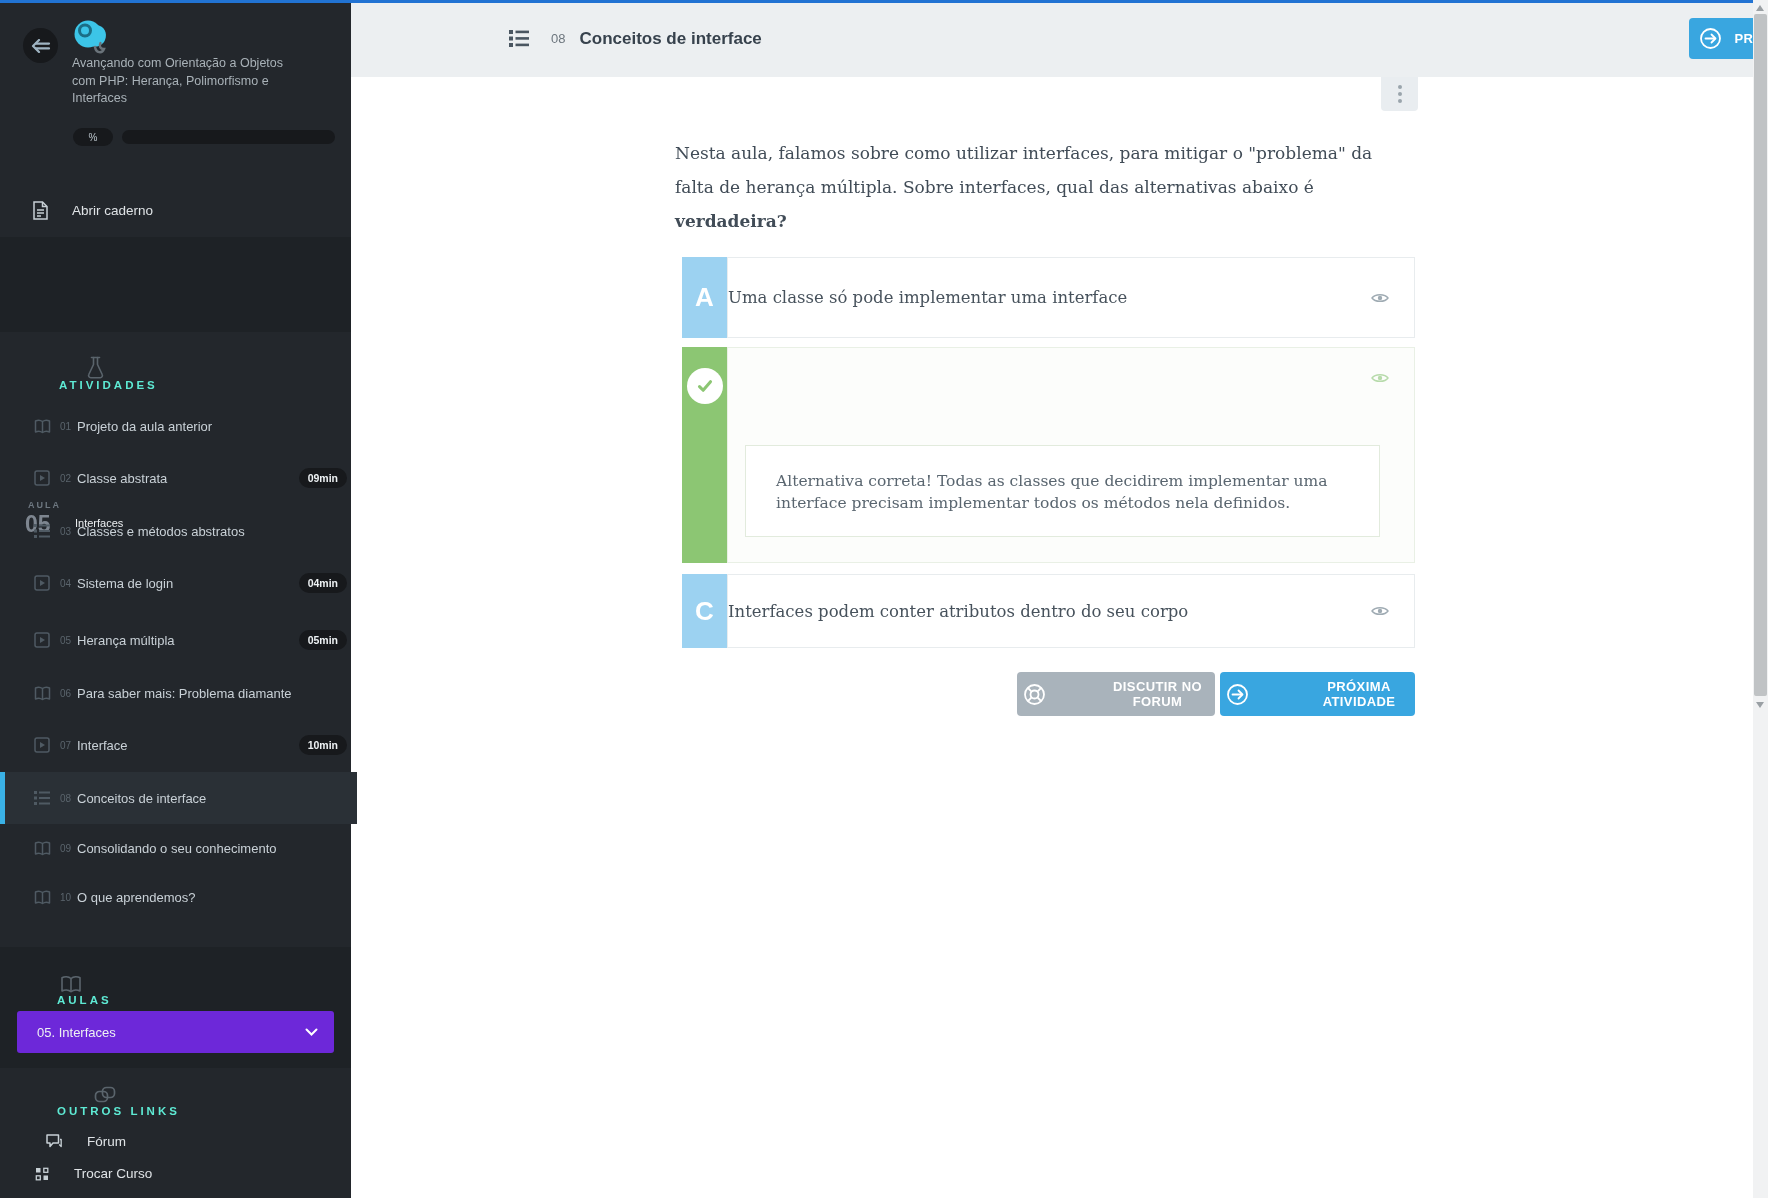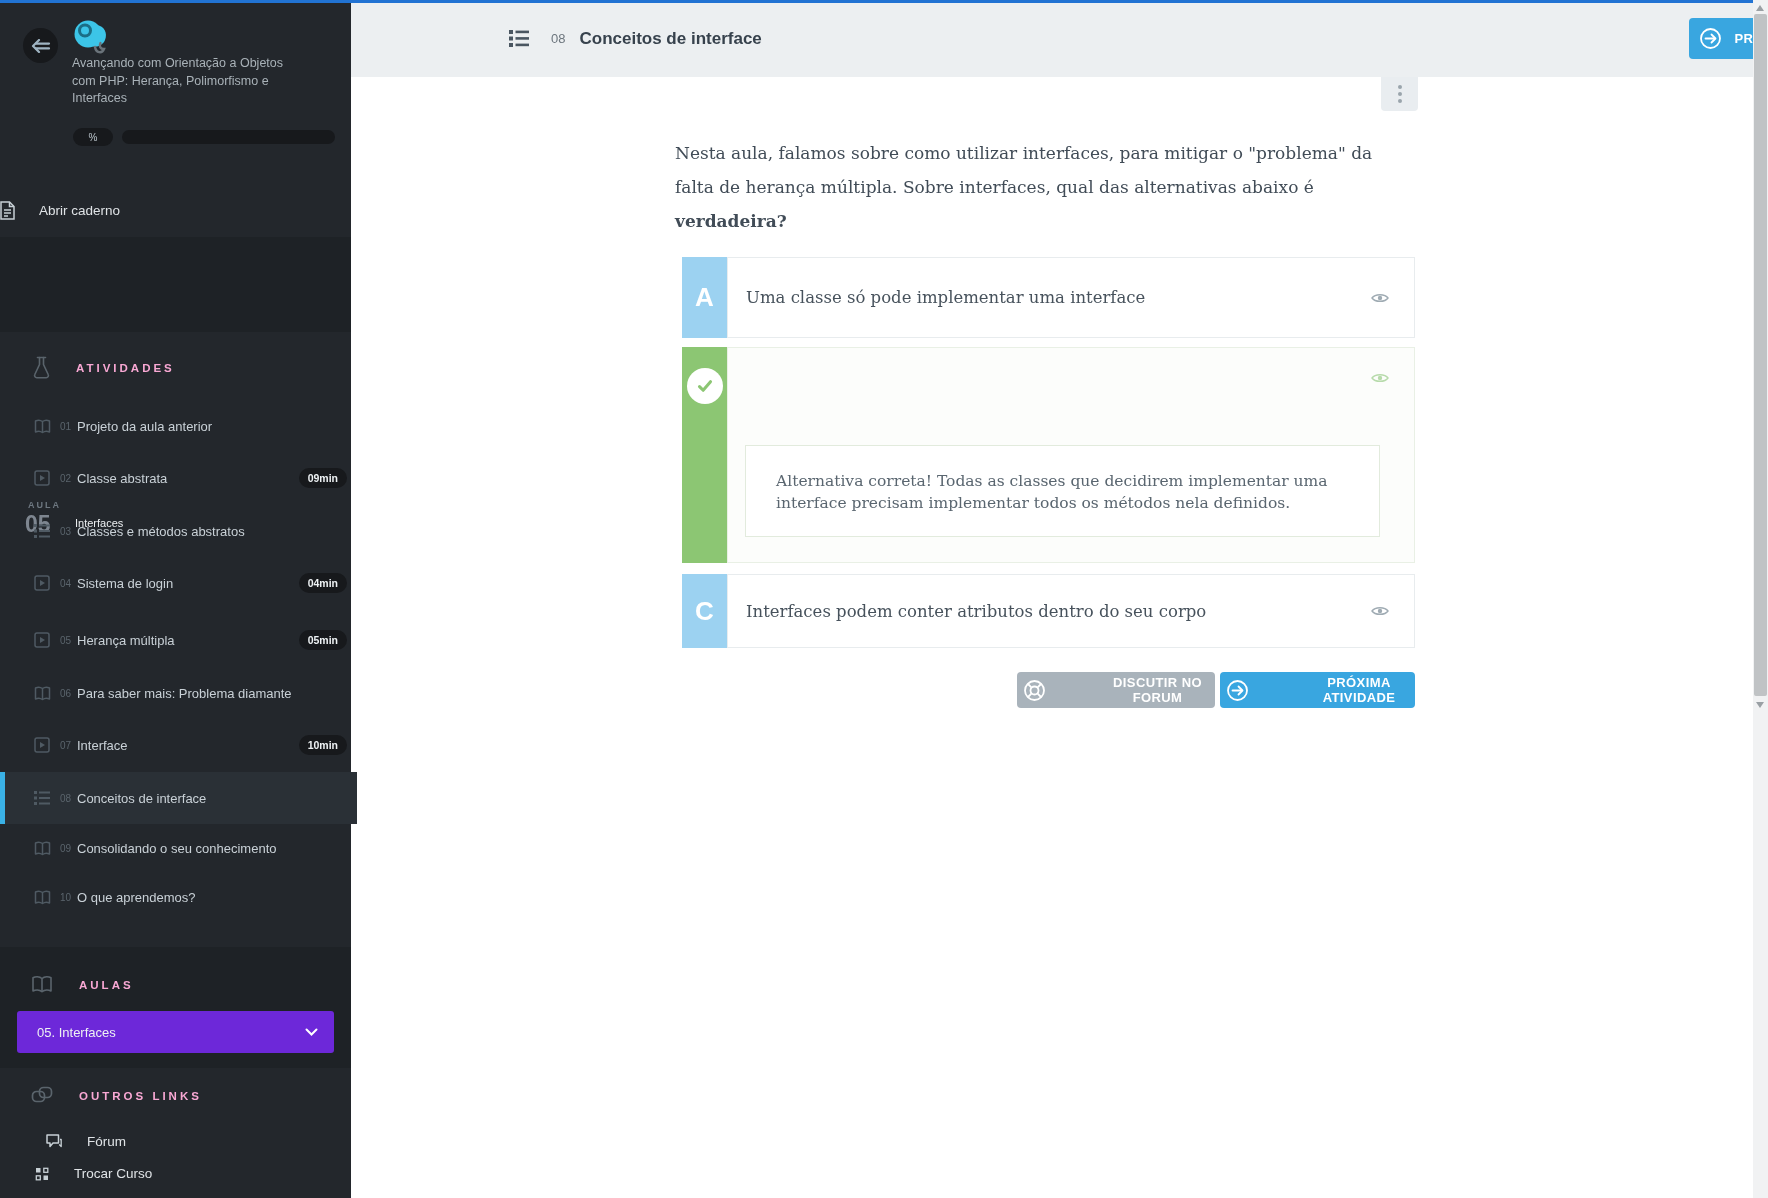--- a/index.html
+++ b/index.html
@@ -14,28 +14,28 @@
   
   .sidebar{left:0;top:0;width:351px;height:1198px;background:#23272c;z-index:10;}
   .back-btn{left:23px;top:28px;width:35px;height:35px;border-radius:50%;background:#17191c;
     display:flex;align-items:center;justify-content:center;cursor:pointer;}
   .logo{left:72px;top:18px;width:40px;height:42px;}
   .course-title{left:72px;top:55px;width:225px;color:#a9b2b8;font-size:12.5px;line-height:17.5px;}
   .prog-badge{left:73px;top:128px;width:40px;height:18px;border-radius:9px;background:#17191c;
     color:#b9c3c9;font-size:10px;display:flex;align-items:center;justify-content:center;}
   .prog-track{left:122px;top:130px;width:213px;height:14px;border-radius:7px;background:#17191c;}
   .side-row{display:flex;align-items:center;color:#dfe3e6;font-size:13.5px;cursor:pointer;}
-  .notebook-row{left:0;top:185px;width:351px;height:50px;box-sizing:border-box;}
+  .notebook-row{left:0;top:185px;width:351px;height:50px;padding-left:33px;box-sizing:border-box;}
   .notebook-row .lbl{margin-left:24px;}
   .dark-block{left:0;width:351px;background:#1e2226;}
   .aula-block{top:237px;height:95px;}
   .aula-kicker{left:28px;top:263px;color:#6d7780;font-size:9px;letter-spacing:2px;font-weight:bold;}
   .aula-number{left:25px;top:274px;color:#7e8690;font-size:23px;font-weight:bold;}
   .aula-title{left:75px;top:280px;color:#edf0f2;font-size:11px;}
-  .sec-head{display:flex;align-items:center;color:#f9a8d4;}
+  .sec-head{display:flex;align-items:center;color:#5eead4;flex-direction:column;}
   .sec-head .txt{font-size:11.5px;font-weight:bold;letter-spacing:3px;margin-left:26px;}
   .atividades-head{left:33px;top:356px;}
   .aulas-block{top:947px;height:121px;}
   .aulas-head{left:31px;top:975px;}
   .outros-head{left:31px;top:1086px;}
   .act-row{left:0;width:357px;height:52px;display:flex;align-items:center;cursor:pointer;
     box-sizing:border-box;padding-left:33px;position:absolute;}
   .act-row .num{color:#5a646c;font-size:10px;margin-left:9px;width:17px;}
   .act-row .lbl{color:#c9d1d7;font-size:13px;}
   .act-row .dur{position:absolute;right:10px;background:#17191c;color:#eef2f4;font-size:10.5px;
@@ -69,37 +69,37 @@
   .serif{font-family:"DejaVu Serif","Liberation Serif",serif;}
   .question{left:675px;top:119px;width:715px;color:#414c57;font-size:17px;line-height:34px;}
   .question b{font-weight:bold;}
   .options{left:682px;top:257px;width:733px;}
   .opt{display:flex;position:relative;}
   .opt .letter{width:45px;flex:none;display:flex;justify-content:center;color:#fff;
     font-size:26px;font-weight:bold;align-items:center;}
   .letter-blue{background:#9cd2f1;}
   .letter-green{background:#8cc673;align-items:flex-start !important;padding-top:21px;box-sizing:border-box;}
   .opt .box{flex:1;background:#fff;border:1px solid #e8ecee;display:flex;align-items:center;
-    box-sizing:border-box;padding-left:18px;color:#47525c;font-size:16.5px;}
+    box-sizing:border-box;color:#47525c;font-size:16.5px;}
   .opt-a{height:81px;margin-bottom:9px;}
   .opt-b{height:216px;margin-bottom:11px;}
   .opt-b .box{background:#fcfdfb;border-color:#e9f0e5;display:block;padding-top:26px;
     color:#abd49c;line-height:25px;}
   .opt-b .opt-text{max-width:560px;}
   .opt-c{height:74px;}
   .eye{position:absolute;right:26px;color:#9fabb3;cursor:pointer;display:flex;}
   .eye-center{top:50%;transform:translateY(-50%);}
   .eye-green{top:25px;color:#b7dbab;}
   .check-circle{width:36px;height:36px;border-radius:50%;background:#fff;display:flex;
     align-items:center;justify-content:center;}
   .feedback{position:absolute;left:63px;top:98px;width:635px;height:92px;background:#fff;
     border:1px solid #e2ebdd;box-sizing:border-box;padding:24px 30px;color:#5a6670;
     font-size:15.5px;line-height:22px;}
   .actions{left:682px;top:672px;width:733px;display:flex;justify-content:flex-end;gap:5px;}
-  .actions .btn{height:36px;gap:48px;}
+  .actions .btn{height:44px;gap:48px;}
   .btn-discuss{width:198px;}
   .btn-next{width:195px;}
   
   .scrollbar{right:0;top:0;width:15px;height:1198px;background:#f1f2f3;z-index:70;}
   .sb-thumb{position:absolute;left:1px;top:14px;width:13px;height:682px;background:#c0c3c5;border-radius:2px;}
   .sb-up{position:absolute;left:3px;top:5px;width:0;height:0;
     border-left:4.5px solid transparent;border-right:4.5px solid transparent;border-bottom:6px solid #9aa0a4;}
   .sb-down{position:absolute;left:3px;top:702px;width:0;height:0;
     border-left:4.5px solid transparent;border-right:4.5px solid transparent;border-top:6px solid #9aa0a4;}
   svg{display:block;}

